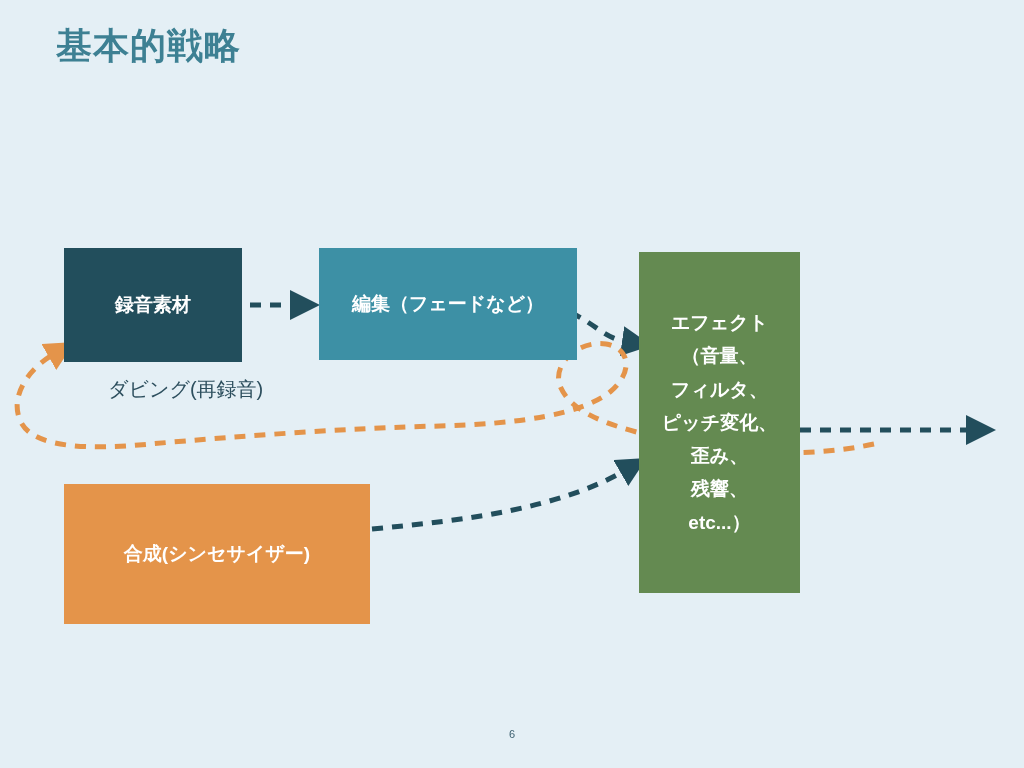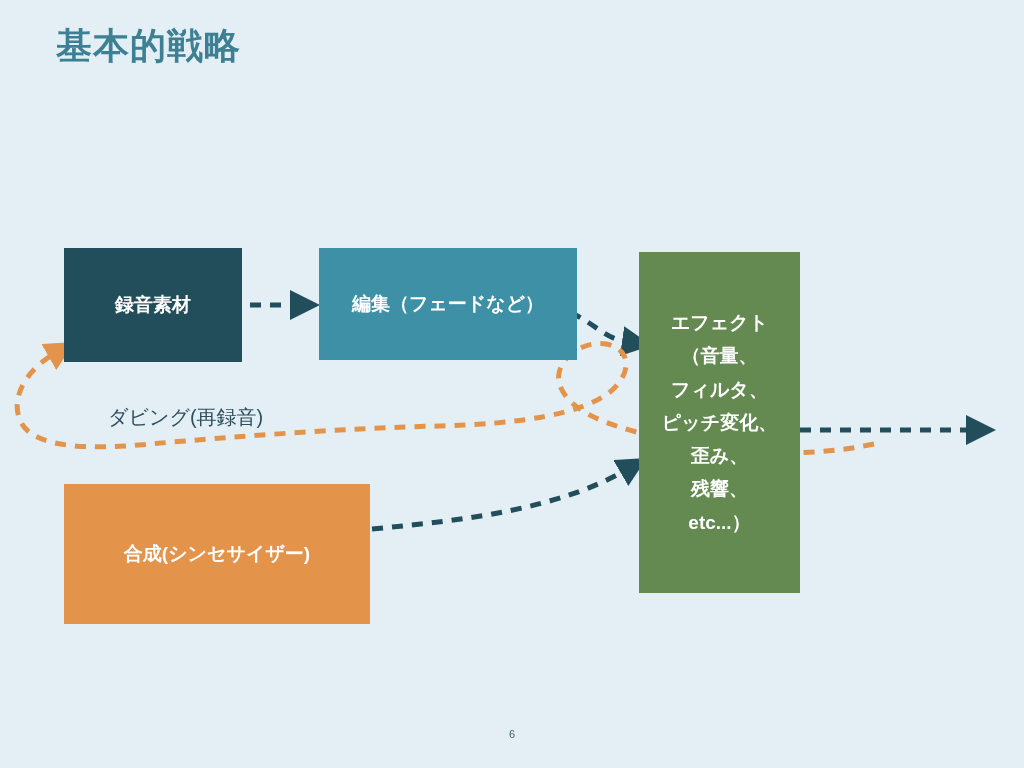--- a/index.html
+++ b/index.html
@@ -74,21 +74,21 @@
     font-size: 19px;
     line-height: 1.75;
     padding: 0 4px;
   }
   #node-effects .effects-text {
     white-space: pre-line;
   }
   #dubbing-label {
     position: absolute;
     left: 108px;
-    top: 404px;
+    top: 376px;
     font-size: 20px;
     color: #2d4f5e;
     z-index: 4;
     white-space: pre;
   }
   #page-number {
     position: absolute;
     left: 0;
     right: 0;
     top: 728px;

